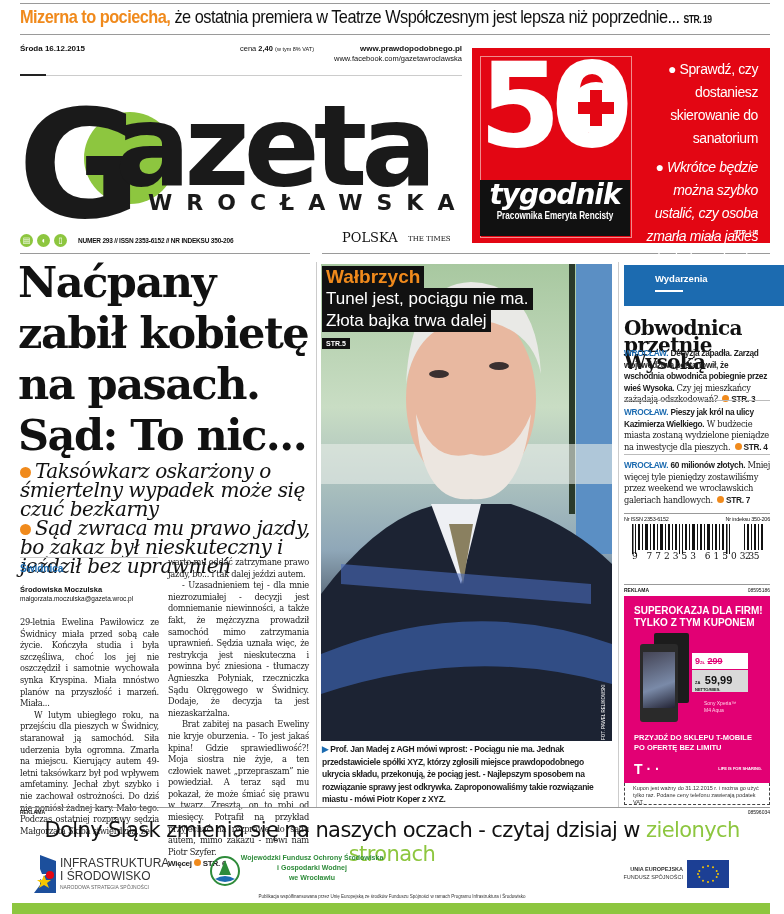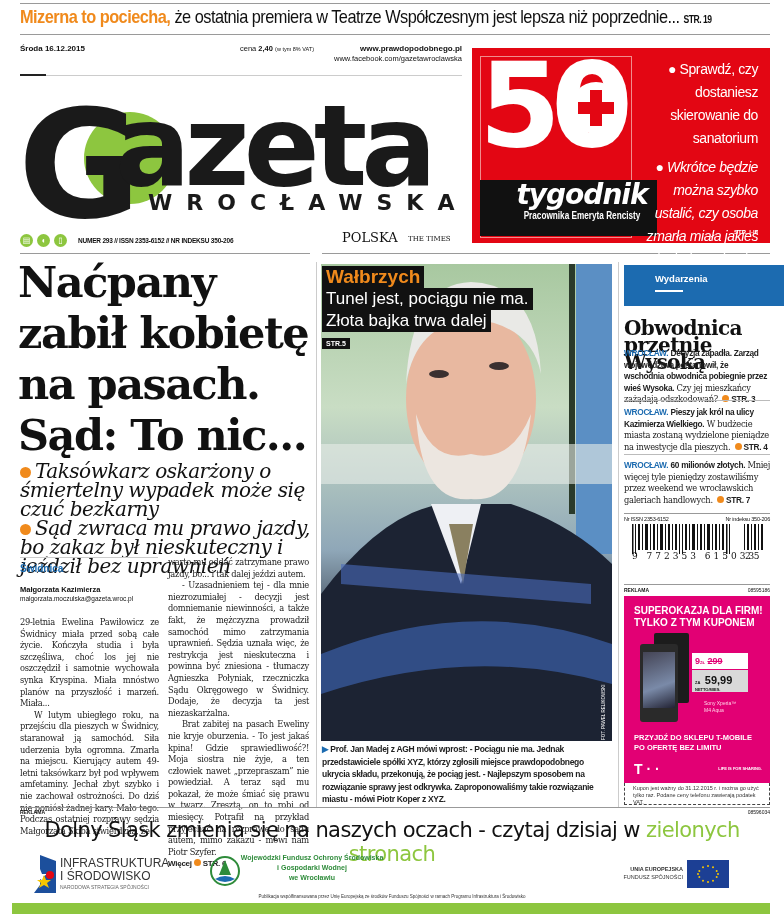--- a/index.html
+++ b/index.html
@@ -21,21 +21,21 @@
   .logo-rest { left:115px; top:90px; font-family:"DejaVu Sans", sans-serif; font-weight:bold; font-size:112px; line-height:1; letter-spacing:-6px; color:#1a1a1a; }
   .logo-sub { left:148px; top:190px; font-family:"DejaVu Sans", sans-serif; font-weight:bold; font-size:22px; letter-spacing:14px; color:#1a1a1a; }
 
   .icon-round { width:13px; height:13px; border-radius:50%; background:#8dc63f; display:inline-flex; align-items:center; justify-content:center; color:#fff; font-size:8px; }
 
   
   .plus-box { left:472px; top:48px; width:298px; height:195px; background:#e30613; }
   .plus-inner { left:480px; top:56px; width:150px; height:180px; border:1px solid #f08c8c; }
   .fifty { left:479px; top:46px; font-family:"DejaVu Sans", sans-serif; font-weight:bold; font-size:118px; letter-spacing:-10px; color:#fff; line-height:1; }
   .redcross { left:570px; top:82px; width:52px; height:52px; }
-  .tyg { left:480px; top:180px; width:150px; height:56px; background:#111; color:#fff;padding-left:27px; }
+  .tyg { left:480px; top:180px; width:150px; height:56px; background:#111; color:#fff; }
   .tyg .t1 { font-family:"DejaVu Sans", sans-serif; font-weight:bold; font-style:italic; font-size:28px; text-align:center; line-height:30px; letter-spacing:-1px; }
   .tyg .t2 { font-size:10px; font-weight:bold; text-align:center; transform:scaleX(0.82); white-space:nowrap; }
   .plus-txt { color:#fff; font-size:14px; text-align:right; line-height:23px; letter-spacing:-0.4px; }
 
   
   .headline { left:18px; top:257px; width:300px; font-family:"DejaVu Serif", serif; font-weight:bold; font-size:43px; line-height:51px; letter-spacing:-1.5px; color:#111; }
   .bullets { left:20px; top:462px; width:300px; font-family:"DejaVu Serif", serif; font-size:20px; line-height:19px; letter-spacing:-0.5px;font-style:italic; }
   .dot { display:inline-block; width:11px; height:11px; border-radius:50%; background:#f08a1c; margin-right:4px; }
   .sdot { display:inline-block; width:7px; height:7px; border-radius:50%; background:#f08a1c; margin:0 2px; }
 
@@ -123,21 +123,21 @@
   <div>Sąd: To nic...</div>
 </div>
 <div class="abs bullets">
   <div><span class="dot"></span><span>Taksówkarz oskarżony o śmiertelny wypadek może się czuć bezkarny</span></div>
   <div><span class="dot"></span><span>Sąd zwraca mu prawo jazdy, bo zakaz był nieskuteczny i jeździł bez uprawnień</span></div>
 </div>
 <div class="abs" style="left:316px;top:262px;width:1px;height:545px;background:#ccc;"></div>
 
 <div class="hr" style="left:20px;top:557px;width:138px;background:#ccc;"></div>
 <div class="abs section" style="left:20px;top:563px;">Świdnica</div>
-<div class="abs" style="left:20px;top:585px;font-size:7.5px;font-weight:bold;">Małgorzata Kazimierza</div>
+<div class="abs" style="left:20px;top:585px;font-size:7.5px;font-weight:bold;">Środowiska Moczulska</div>
 <div class="abs" style="left:20px;top:595px;font-size:6.5px;">malgorzata.moczulska@gazeta.wroc.pl</div>
 
 <div class="abs body-col" style="left:20px;top:617px;width:139px;">
   <p class="first">29-letnia Ewelina Pawiłowicz ze Świdnicy miała przed sobą całe życie. Kończyła studia i była szczęśliwa, choć los jej nie oszczędził i samotnie wychowała synka Kryspina. Miała mnóstwo planów na przyszłość i marzeń. Miała...</p>
   <p>W lutym ubiegłego roku, na przejściu dla pieszych w Świdnicy, staranował ją samochód. Siła uderzenia była ogromna. Zmarła na miejscu. Kierujący autem 49-letni taksówkarz był pod wpływem amfetaminy. Jechał zbyt szybko i nie zachował ostrożności. Do dziś nie poniósł żadnej kary. Mało tego. Podczas ostatniej rozprawy sędzia Małgorzata Skiba stwierdziła, że</p>
 </div>
 <div class="abs body-col" style="left:168px;top:557px;width:141px;">
   <p class="first">warto mu oddać zatrzymane prawo jazdy, bo... i tak dalej jeździ autem.</p>
   <p>- Uzasadnieniem tej - dla mnie niezrozumiałej - decyzji jest domniemanie niewinności, a także fakt, że mężczyzna prowadził samochód mimo zatrzymania uprawnień. Sędzia uznała więc, że restrykcja jest nieskuteczna i powinna być zniesiona - tłumaczy Agnieszka Połyniak, rzeczniczka Sądu Okręgowego w Świdnicy. Dodaje, że decyzja ta jest niezaskarżalna.</p>
   <p>Brat zabitej na pasach Eweliny nie kryje oburzenia. - To jest jakaś kpina! Gdzie sprawiedliwość?! Moja siostra nie żyje, a ten człowiek nawet „przepraszam” nie powiedział. A teraz sąd mu pokazał, że może śmiać się prawu w twarz. Zresztą, on to robi od miesięcy. Potrafił na przykład przyjechać na rozprawę do sądu autem, mimo zakazu - mówi nam Piotr Szyfer.</p>

